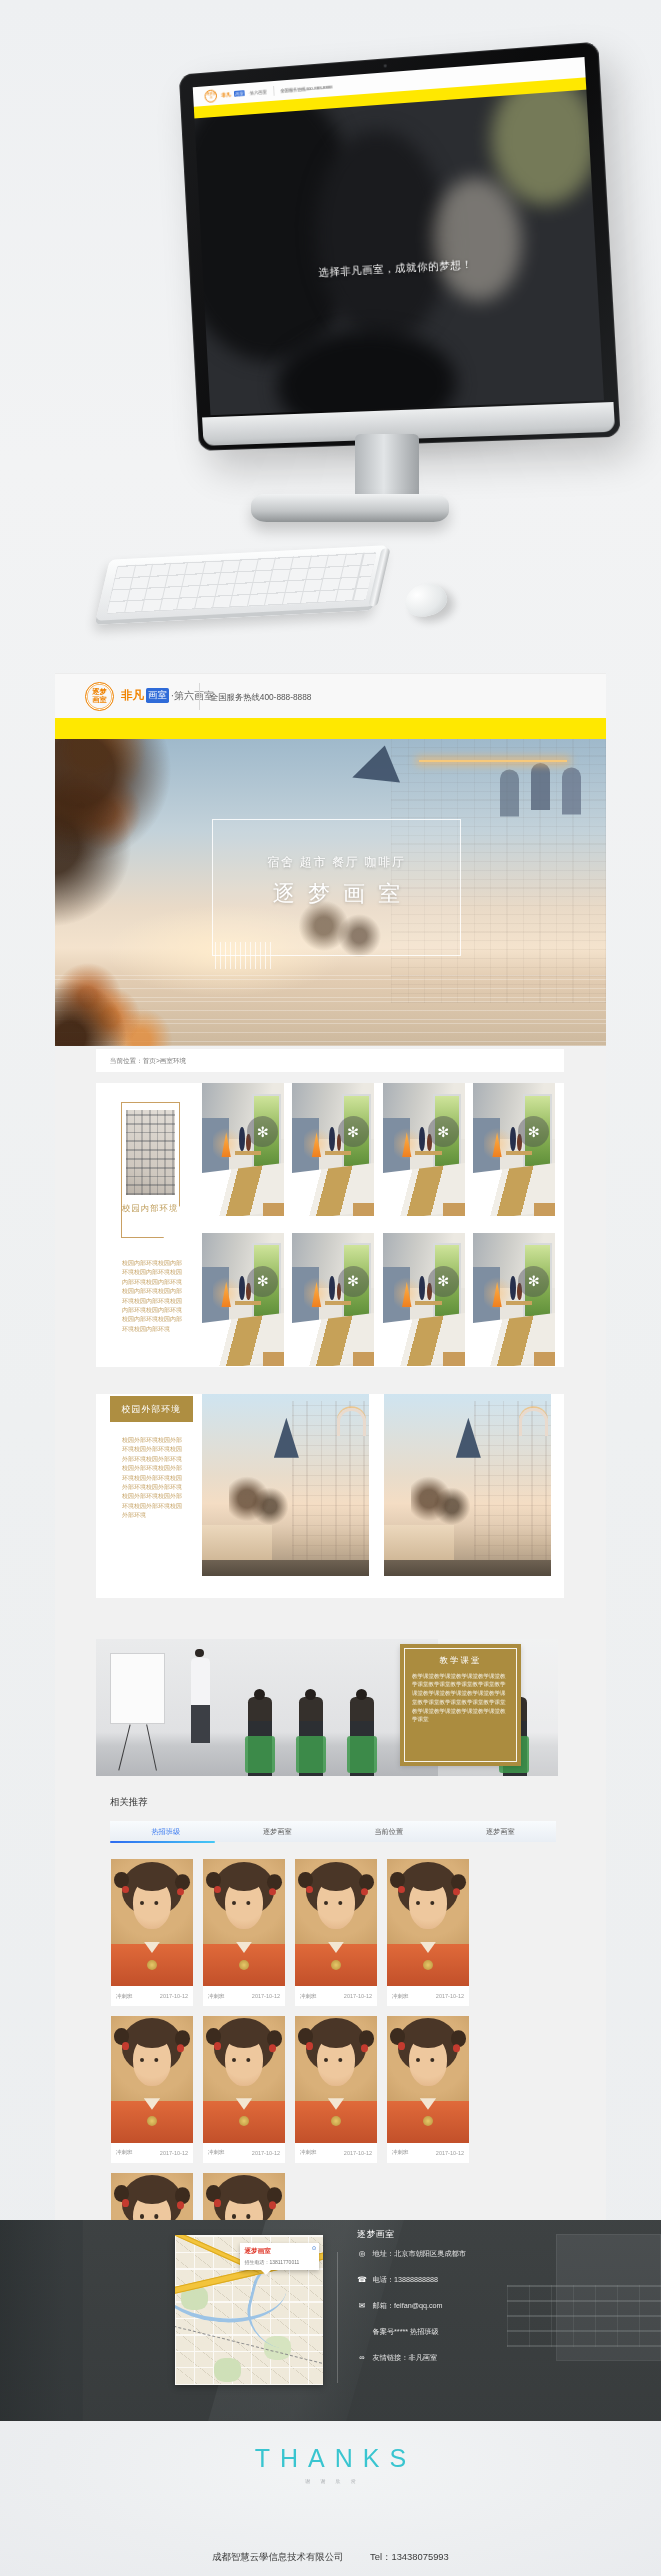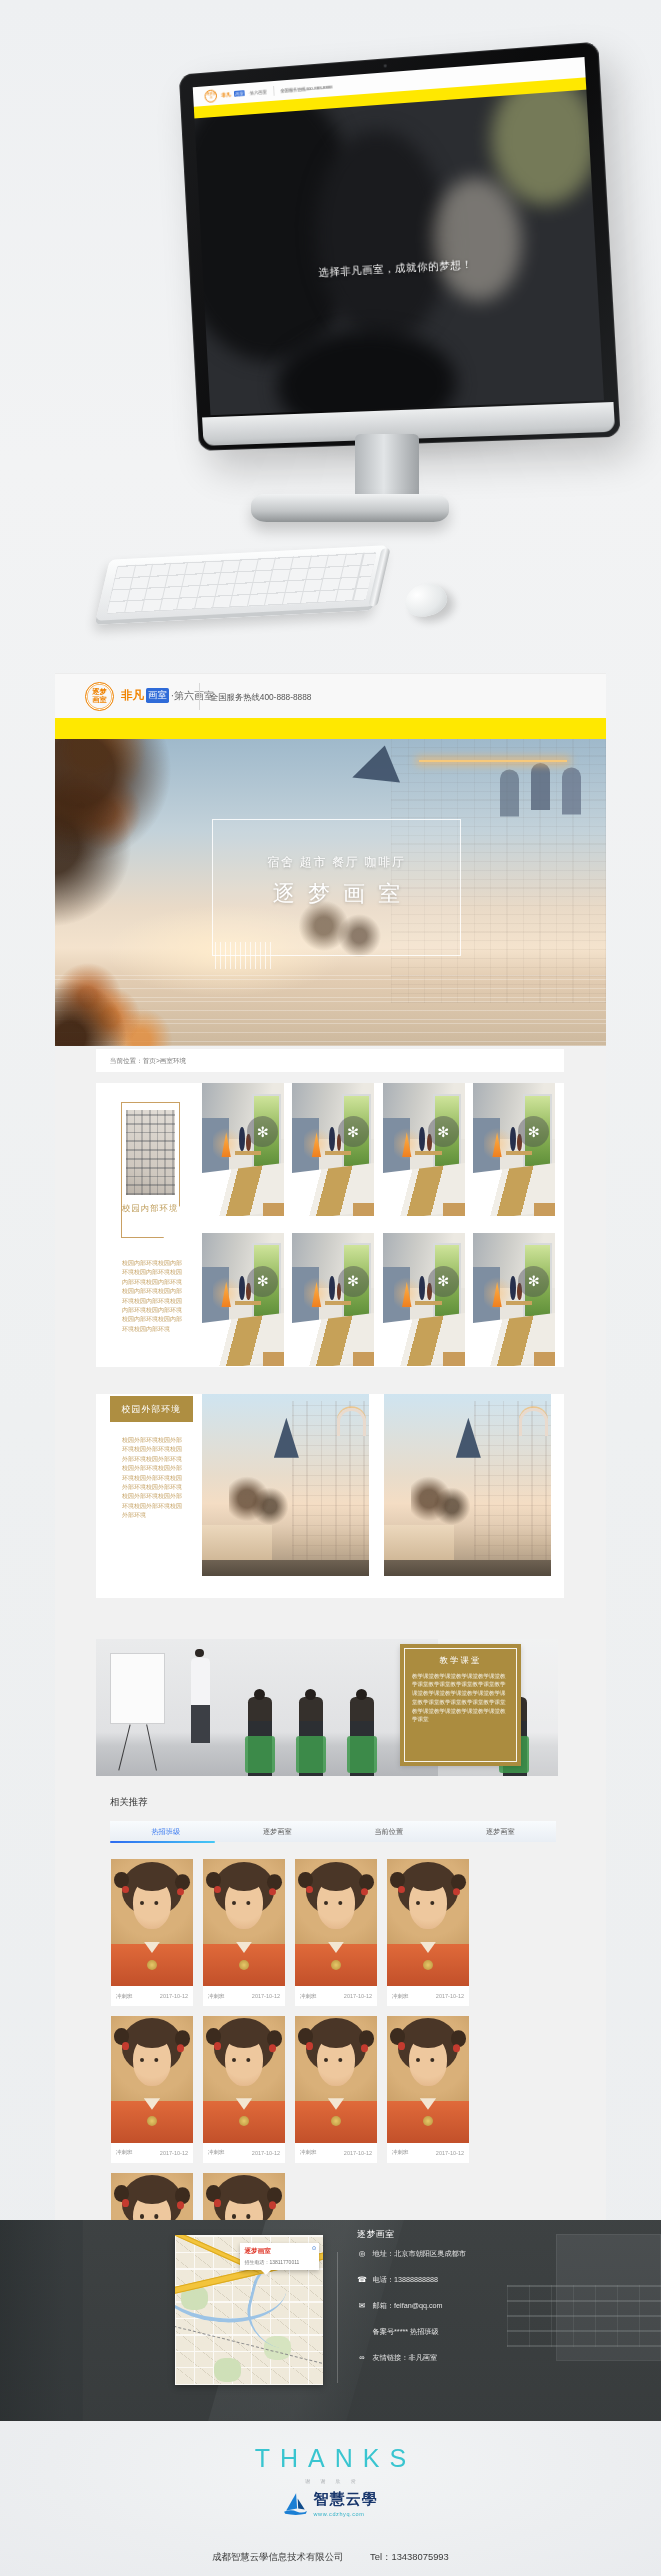--- a/index.html
+++ b/index.html
@@ -778,31 +778,20 @@
         <div class="f-row">
           <span class="f-glyph">∞</span>
           <span>友情链接：非凡画室</span>
         </div>
     </div>
   </div>
 
   <div id="outro" class="abs">
     <div id="thanks">THANKS</div>
     <div id="thanks-sub">谢 谢 欣 赏</div>
-    <div id="brand-row">
-      <svg width="25" height="23" viewBox="0 0 46 42">
-        <path d="M6 34 L24 2 L26 30 Z" fill="#1b7fd4"></path>
-        <path d="M27 12 L40 32 L28 30 Z" fill="#0f4c8c"></path>
-        <path d="M2 36 Q 14 31 26 36 Q 36 40 44 35 L 42 40 Q 24 44 4 40 Z" fill="#1b7fd4"></path>
-      </svg>
-      <div>
-        <div id="zl-text">智慧云學</div>
-        <div id="zl-url">www.cdzhyq.com</div>
-      </div>
-    </div>
     <div id="company-line">
       <span id="company-name">成都智慧云學信息技术有限公司</span>
       <span id="company-tel">Tel：13438075993</span>
     </div>
   </div>
 
 </div>
 
 
 </body></html>

